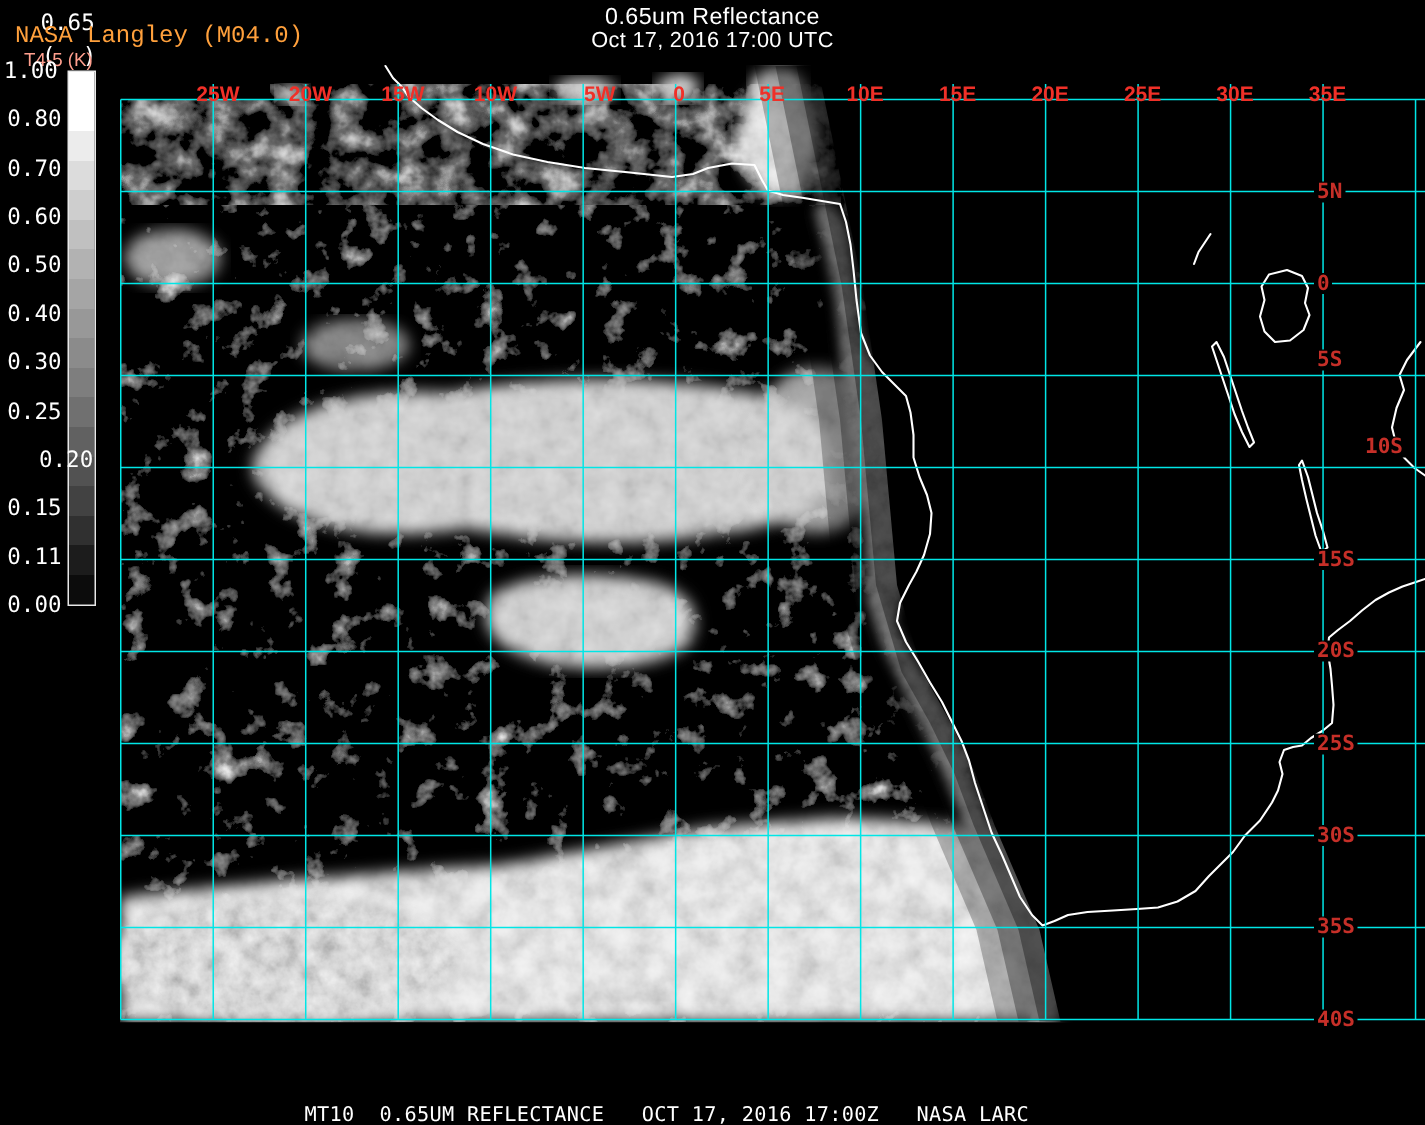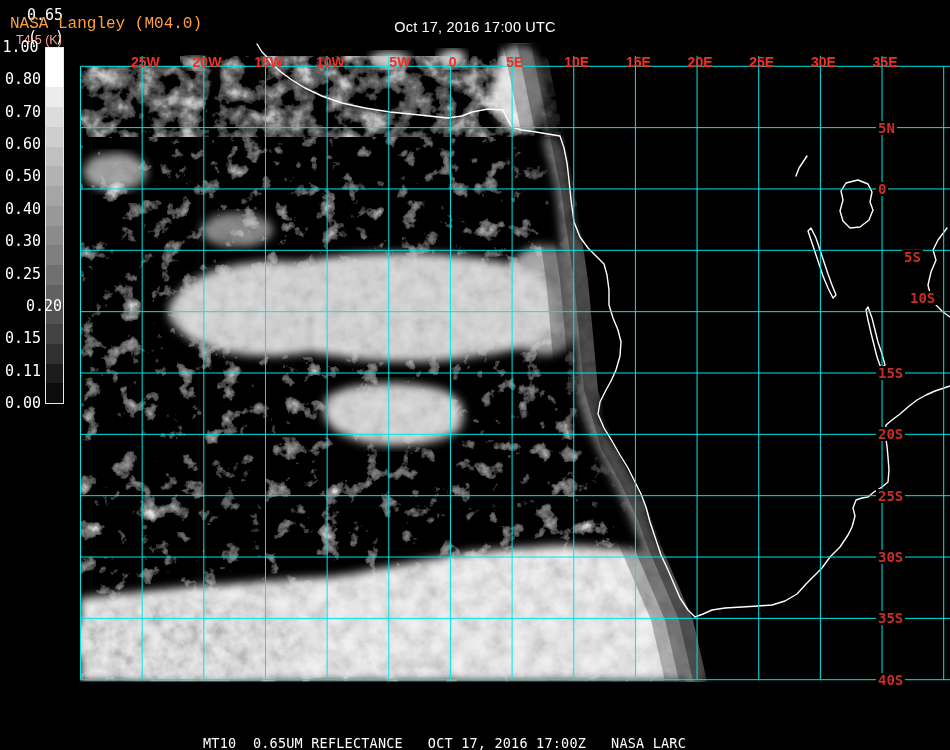--- a/index.html
+++ b/index.html
@@ -184,20 +184,21 @@
         <line x1="80.5" y1="311.66" x2="950" y2="311.66" stroke="#00e6e6" stroke-width="1"></line>
         <line x1="80.5" y1="373.00000000000006" x2="950" y2="373.00000000000006" stroke="#00e6e6" stroke-width="1"></line>
         <line x1="80.5" y1="434.34000000000003" x2="950" y2="434.34000000000003" stroke="#00e6e6" stroke-width="1"></line>
         <line x1="80.5" y1="495.68" x2="950" y2="495.68" stroke="#00e6e6" stroke-width="1"></line>
         <line x1="80.5" y1="557.02" x2="950" y2="557.02" stroke="#00e6e6" stroke-width="1"></line>
         <line x1="80.5" y1="618.36" x2="950" y2="618.36" stroke="#00e6e6" stroke-width="1"></line>
         <line x1="80.5" y1="679.7" x2="950" y2="679.7" stroke="#00e6e6" stroke-width="1"></line>
       </g>
   </svg>
 
+  <div class="title-line" id="main-title">0.65um Reflectance</div>
   <div class="title-line" id="sub-title">Oct 17, 2016 17:00 UTC</div>
 
   <div id="product-label">0.65</div>
   <div id="source-label">NASA Langley (M04.0)</div>
   <div id="units-label">(  )</div>
   <div id="secondary-label">T4-5 (K)</div>
 
   <div id="colorbar" style="background: linear-gradient(rgb(255, 255, 255) 0%, rgb(255, 255, 255) 5.56%, rgb(255, 255, 255) 5.56%, rgb(255, 255, 255) 11.11%, rgb(236, 236, 236) 11.11%, rgb(236, 236, 236) 16.67%, rgb(220, 220, 220) 16.67%, rgb(220, 220, 220) 22.22%, rgb(206, 206, 206) 22.22%, rgb(206, 206, 206) 27.78%, rgb(192, 192, 192) 27.78%, rgb(192, 192, 192) 33.33%, rgb(178, 178, 178) 33.33%, rgb(178, 178, 178) 38.89%, rgb(165, 165, 165) 38.89%, rgb(165, 165, 165) 44.44%, rgb(152, 152, 152) 44.44%, rgb(152, 152, 152) 50%, rgb(139, 139, 139) 50%, rgb(139, 139, 139) 55.56%, rgb(126, 126, 126) 55.56%, rgb(126, 126, 126) 61.11%, rgb(112, 112, 112) 61.11%, rgb(112, 112, 112) 66.67%, rgb(97, 97, 97) 66.67%, rgb(97, 97, 97) 72.22%, rgb(82, 82, 82) 72.22%, rgb(82, 82, 82) 77.78%, rgb(66, 66, 66) 77.78%, rgb(66, 66, 66) 83.33%, rgb(48, 48, 48) 83.33%, rgb(48, 48, 48) 88.89%, rgb(28, 28, 28) 88.89%, rgb(28, 28, 28) 94.44%, rgb(12, 12, 12) 94.44%, rgb(12, 12, 12) 100%);"></div>
   <div id="cb-labels">
 
@@ -228,21 +229,21 @@
       <div class="lon-label" style="left: 637.413px; top: 55px;">15E</div>
       <div class="lon-label" style="left: 699.07px; top: 55px;">20E</div>
       <div class="lon-label" style="left: 760.727px; top: 55px;">25E</div>
       <div class="lon-label" style="left: 822.384px; top: 55px;">30E</div>
       <div class="lon-label" style="left: 884.041px; top: 55px;">35E</div>
     </div>
   <div id="lat-labels">
 
   <div class="lat-label" style="top: 120.64px;">5N</div>
       <div class="lat-label" style="top: 181.98px;">0</div>
-      <div class="lat-label" style="top: 250px; margin-left: 26px;">5S</div>
+      <div class="lat-label" style="top: 233px;">5S</div>
       <div class="lat-label" style="top: 291px; margin-left: 32px;">10S</div>
       <div class="lat-label" style="top: 366px;">15S</div>
       <div class="lat-label" style="top: 427.34px;">20S</div>
       <div class="lat-label" style="top: 488.68px;">25S</div>
       <div class="lat-label" style="top: 550.02px;">30S</div>
       <div class="lat-label" style="top: 611.36px;">35S</div>
       <div class="lat-label" style="top: 672.7px;">40S</div>
     </div>
 
   <div id="footer-caption">MT10  0.65UM REFLECTANCE   OCT 17, 2016 17:00Z   NASA LARC</div>

